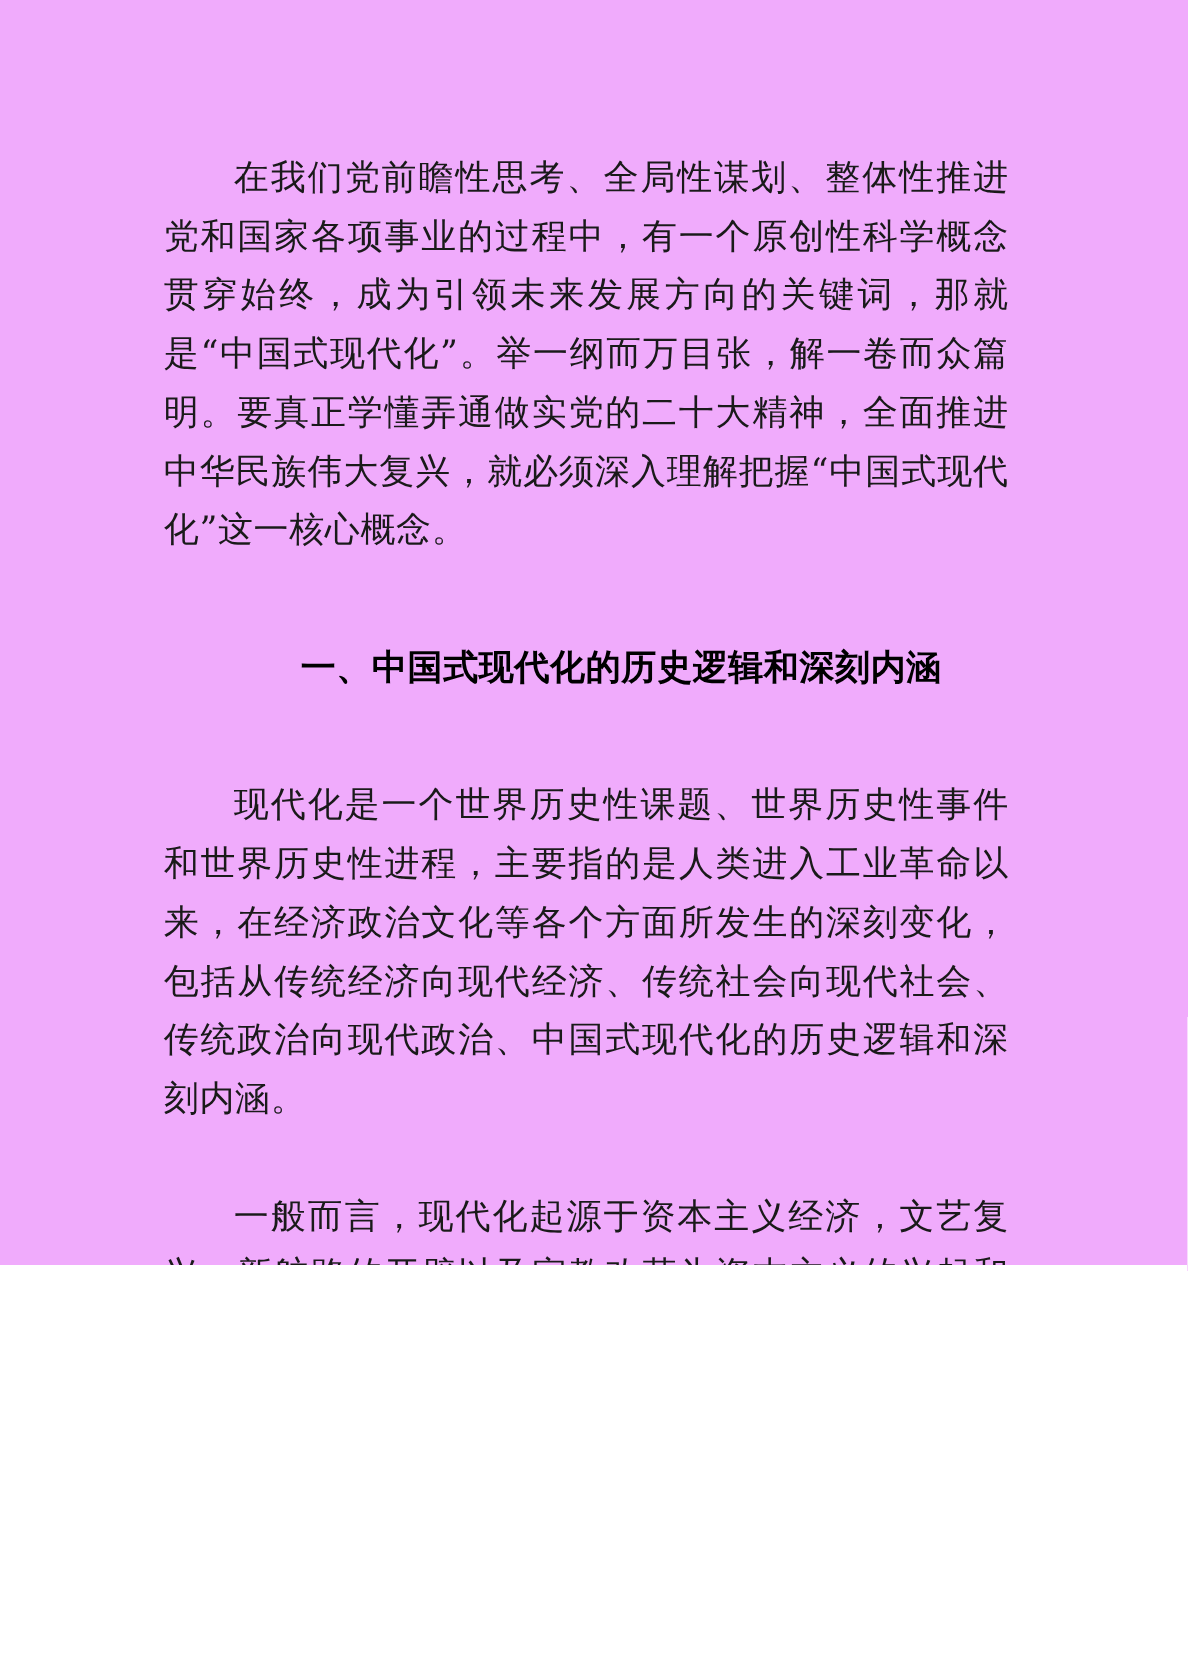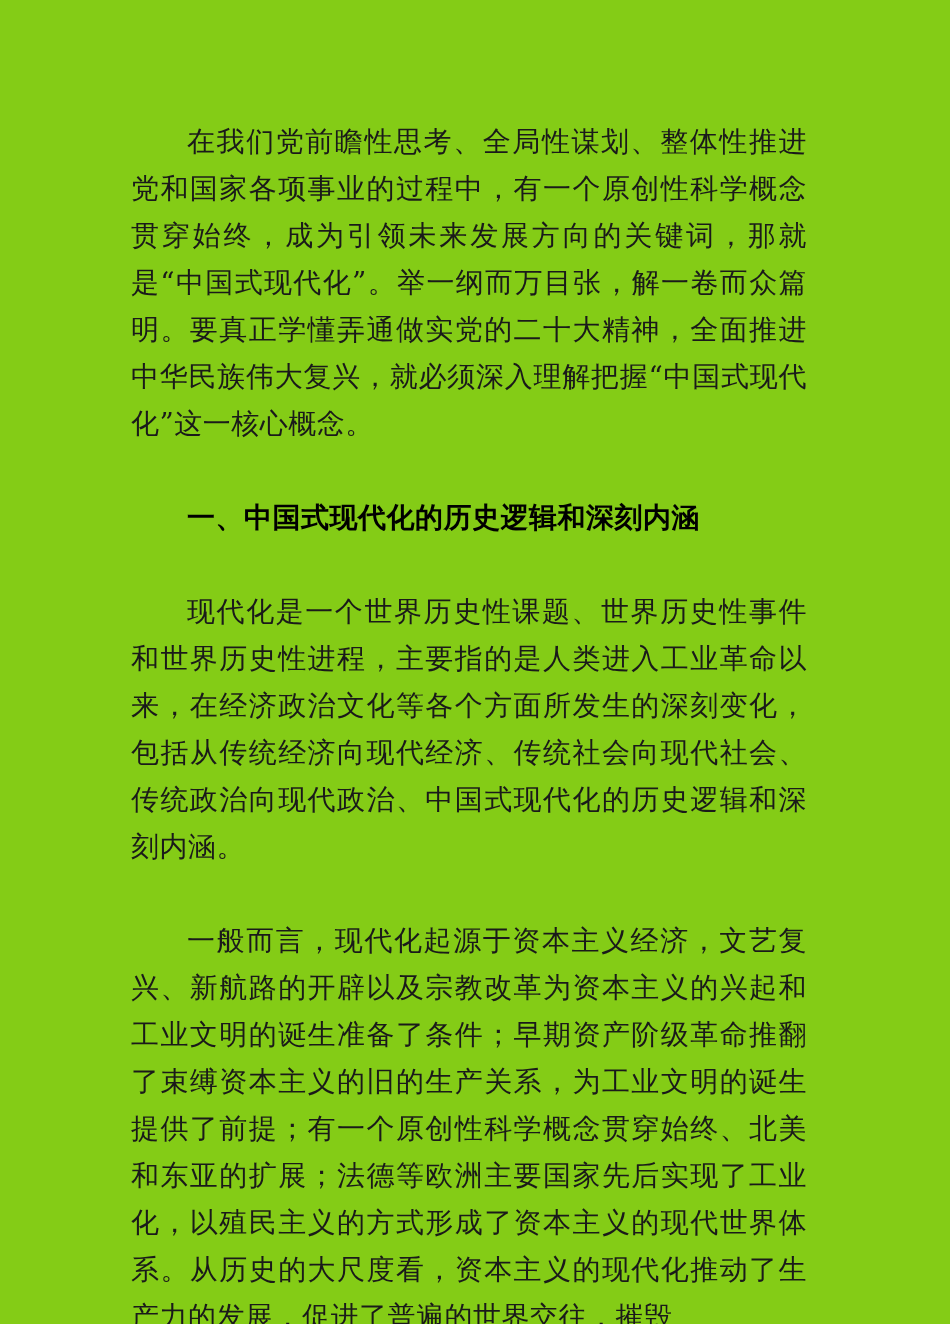--- a/index.html
+++ b/index.html
@@ -7,22 +7,22 @@
     margin: 0;
     padding: 0;
     background: #ffffff;
   }
   body {
     font-family: "DejaVu Serif", "Liberation Serif", serif;
   }
   .page {
     position: relative;
     width: 950px;
-    height: 1324px;
-    background: #84cc16;
+    height: 1012px;
+    background: #f0abfc;
     overflow: hidden;
     box-sizing: border-box;
   }
   .doc-body {
     position: absolute;
     left: 131px;
     top: 118px;
     width: 676px;
   }
   .para {
@@ -33,28 +33,28 @@
     text-align: justify;
     text-justify: inter-ideograph;
     text-indent: 2em;
     letter-spacing: 0.5px;
     font-weight: normal;
   }
   .para-gap {
     height: 47px;
   }
   .heading {
-    margin: 0;
+    margin: 16px;
     font-size: 28px;
     line-height: 47px;
     color: #000000;
     font-weight: bold;
     text-indent: 2em;
     letter-spacing: 0.5px;
-    text-align: left;
+    text-align: center;
   }
 </style>
 </head>
 <body>
 
 <div class="page">
   <div class="doc-body">
 
     <p class="para">在我们党前瞻性思考、全局性谋划、整体性推进党和国家各项事业的过程中，有一个原创性科学概念贯穿始终，成为引领未来发展方向的关键词，那就是“中国式现代化”。举一纲而万目张，解一卷而众篇明。要真正学懂弄通做实党的二十大精神，全面推进中华民族伟大复兴，就必须深入理解把握“中国式现代化”这一核心概念。</p>
 

